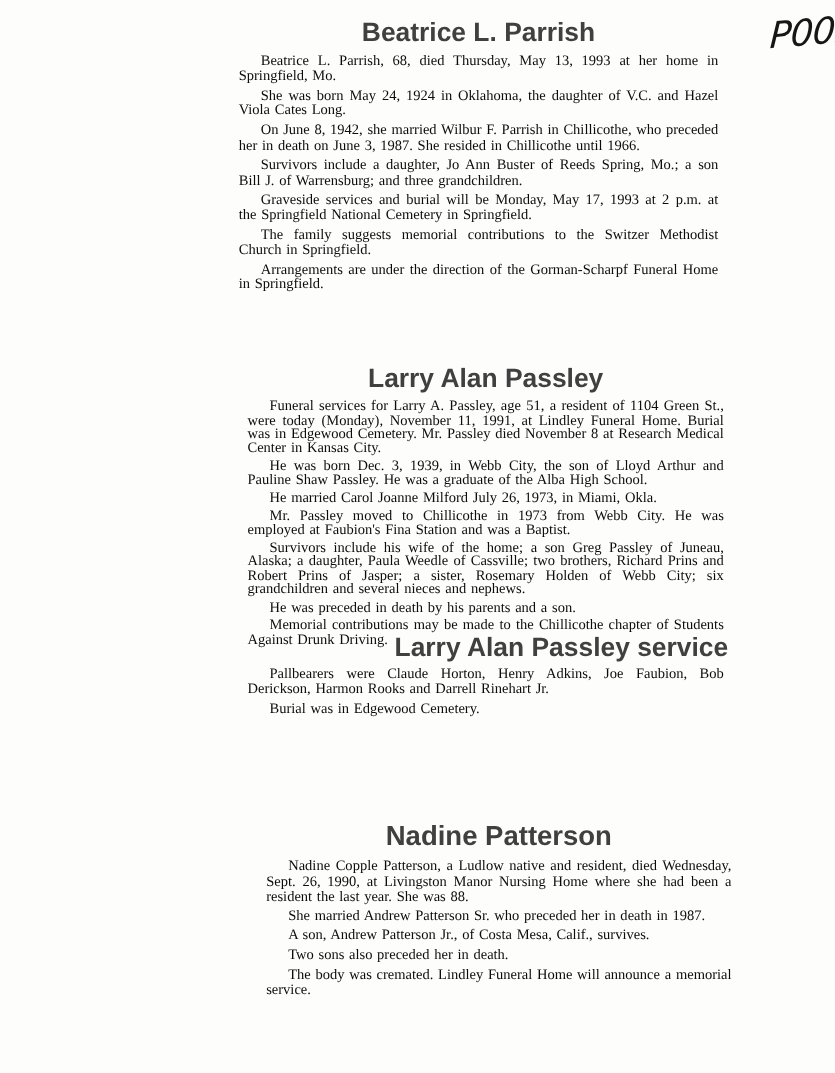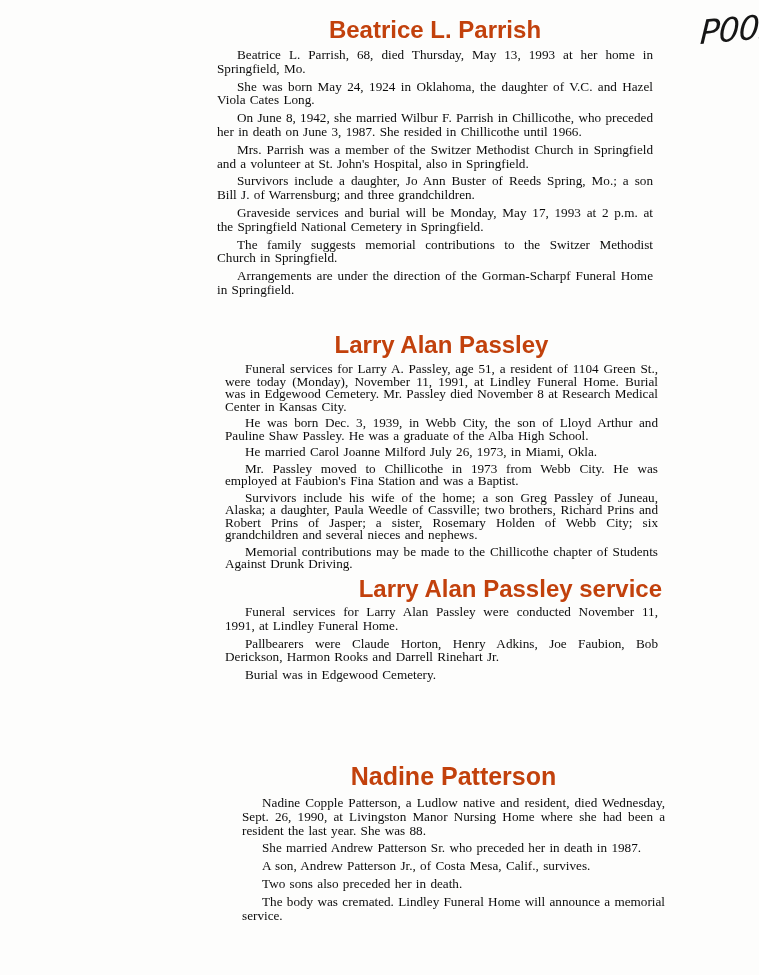--- a/index.html
+++ b/index.html
@@ -18,40 +18,40 @@
     overflow: hidden;
   }
   section { position: absolute; }
   .obit-title {
     font-family: "Liberation Sans", sans-serif;
     font-weight: bold;
     text-align: center;
     margin: 0 0 5px 0;
     padding: 0;
     letter-spacing: 0px;
-    color: #c2410c;
+    color: #404040;
   }
   .title-lg  { font-size: 24px; line-height: 27px; }
   .title-xl  { font-size: 25px; line-height: 28px; }
   .title-md  { font-size: 24px; line-height: 23px; text-align: right; }
   .obit-body p {
     margin: 4px;
     text-align: justify;
     text-indent: 20px;
     font-size: 13.2px;
     word-spacing: 1px;
     font-family: Liberation Serif, serif;
   }
   .lh-normal p { line-height: 13.8px; }
   .lh-tight  p { line-height: 12.5px; }
   #sec-beatrice { top: 16px;  left: 213px; width: 444px; }
   #sec-larry    { top: 331px; left: 221px; width: 441px; }
   #sec-service  { top: 577px; left: 221px; width: 441px; }
   #sec-nadine   { top: 742px; left: 238px; width: 431px; }
-  #sec-nadine .obit-title { margin-top: 20px; margin-bottom: 6px; }
+  #sec-nadine .obit-title { margin-top: 4px; margin-bottom: 6px; }
   .handwritten {
     position: absolute;
     top: 13px;
     left: 699px;
     font-family: "DejaVu Sans", sans-serif;
     font-style: italic;
     font-size: 33px;
     font-weight: 500;
     color: #161616;
     transform: rotate(-5deg) skewX(-8deg);
@@ -66,44 +66,43 @@
 <div class="page">
 
   <span class="handwritten">P005</span>
 
   <section id="sec-beatrice">
     <h2 class="obit-title title-lg">Beatrice L. Parrish</h2>
     <div class="obit-body lh-normal">
       <p>Beatrice L. Parrish, 68, died Thursday, May 13, 1993 at her home in Springfield, Mo.</p>
       <p>She was born May 24, 1924 in Oklahoma, the daughter of V.C. and Hazel Viola Cates Long.</p>
       <p>On June 8, 1942, she married Wilbur F. Parrish in Chillicothe, who preceded her in death on June 3, 1987. She resided in Chillicothe until 1966.</p>
-      <p>Mrs. Parrish was a member of the Switzer Methodist Church in Springfield and a volunteer at St. John's Hospital, also in Springfield.</p>
       <p>Survivors include a daughter, Jo Ann Buster of Reeds Spring, Mo.; a son Bill J. of Warrensburg; and three grandchildren.</p>
       <p>Graveside services and burial will be Monday, May 17, 1993 at 2 p.m. at the Springfield National Cemetery in Springfield.</p>
       <p>The family suggests memorial contributions to the Switzer Methodist Church in Springfield.</p>
       <p>Arrangements are under the direction of the Gorman-Scharpf Funeral Home in Springfield.</p>
     </div>
   </section>
 
   <section id="sec-larry">
     <h2 class="obit-title title-lg">Larry Alan Passley</h2>
     <div class="obit-body lh-tight">
       <p>Funeral services for Larry A. Passley, age 51, a resident of 1104 Green St., were today (Monday), November 11, 1991, at Lindley Funeral Home. Burial was in Edgewood Cemetery. Mr. Passley died November 8 at Research Medical Center in Kansas City.</p>
       <p>He was born Dec. 3, 1939, in Webb City, the son of Lloyd Arthur and Pauline Shaw Passley. He was a graduate of the Alba High School.</p>
       <p>He married Carol Joanne Milford July 26, 1973, in Miami, Okla.</p>
       <p>Mr. Passley moved to Chillicothe in 1973 from Webb City. He was employed at Faubion's Fina Station and was a Baptist.</p>
       <p>Survivors include his wife of the home; a son Greg Passley of Juneau, Alaska; a daughter, Paula Weedle of Cassville; two brothers, Richard Prins and Robert Prins of Jasper; a sister, Rosemary Holden of Webb City; six grandchildren and several nieces and nephews.</p>
+      <p>He was preceded in death by his parents and a son.</p>
       <p>Memorial contributions may be made to the Chillicothe chapter of Students Against Drunk Driving.</p>
     </div>
   </section>
 
   <section id="sec-service">
     <h2 class="obit-title title-md">Larry Alan Passley service</h2>
     <div class="obit-body lh-normal">
-      <p>Funeral services for Larry Alan Passley were conducted November 11, 1991, at Lindley Funeral Home.</p>
       <p>Pallbearers were Claude Horton, Henry Adkins, Joe Faubion, Bob Derickson, Harmon Rooks and Darrell Rinehart Jr.</p>
       <p>Burial was in Edgewood Cemetery.</p>
     </div>
   </section>
 
   <section id="sec-nadine">
     <h2 class="obit-title title-xl">Nadine Patterson</h2>
     <div class="obit-body lh-normal">
       <p>Nadine Copple Patterson, a Ludlow native and resident, died Wednesday, Sept. 26, 1990, at Livingston Manor Nursing Home where she had been a resident the last year. She was 88.</p>
       <p>She married Andrew Patterson Sr. who preceded her in death in 1987.</p>

